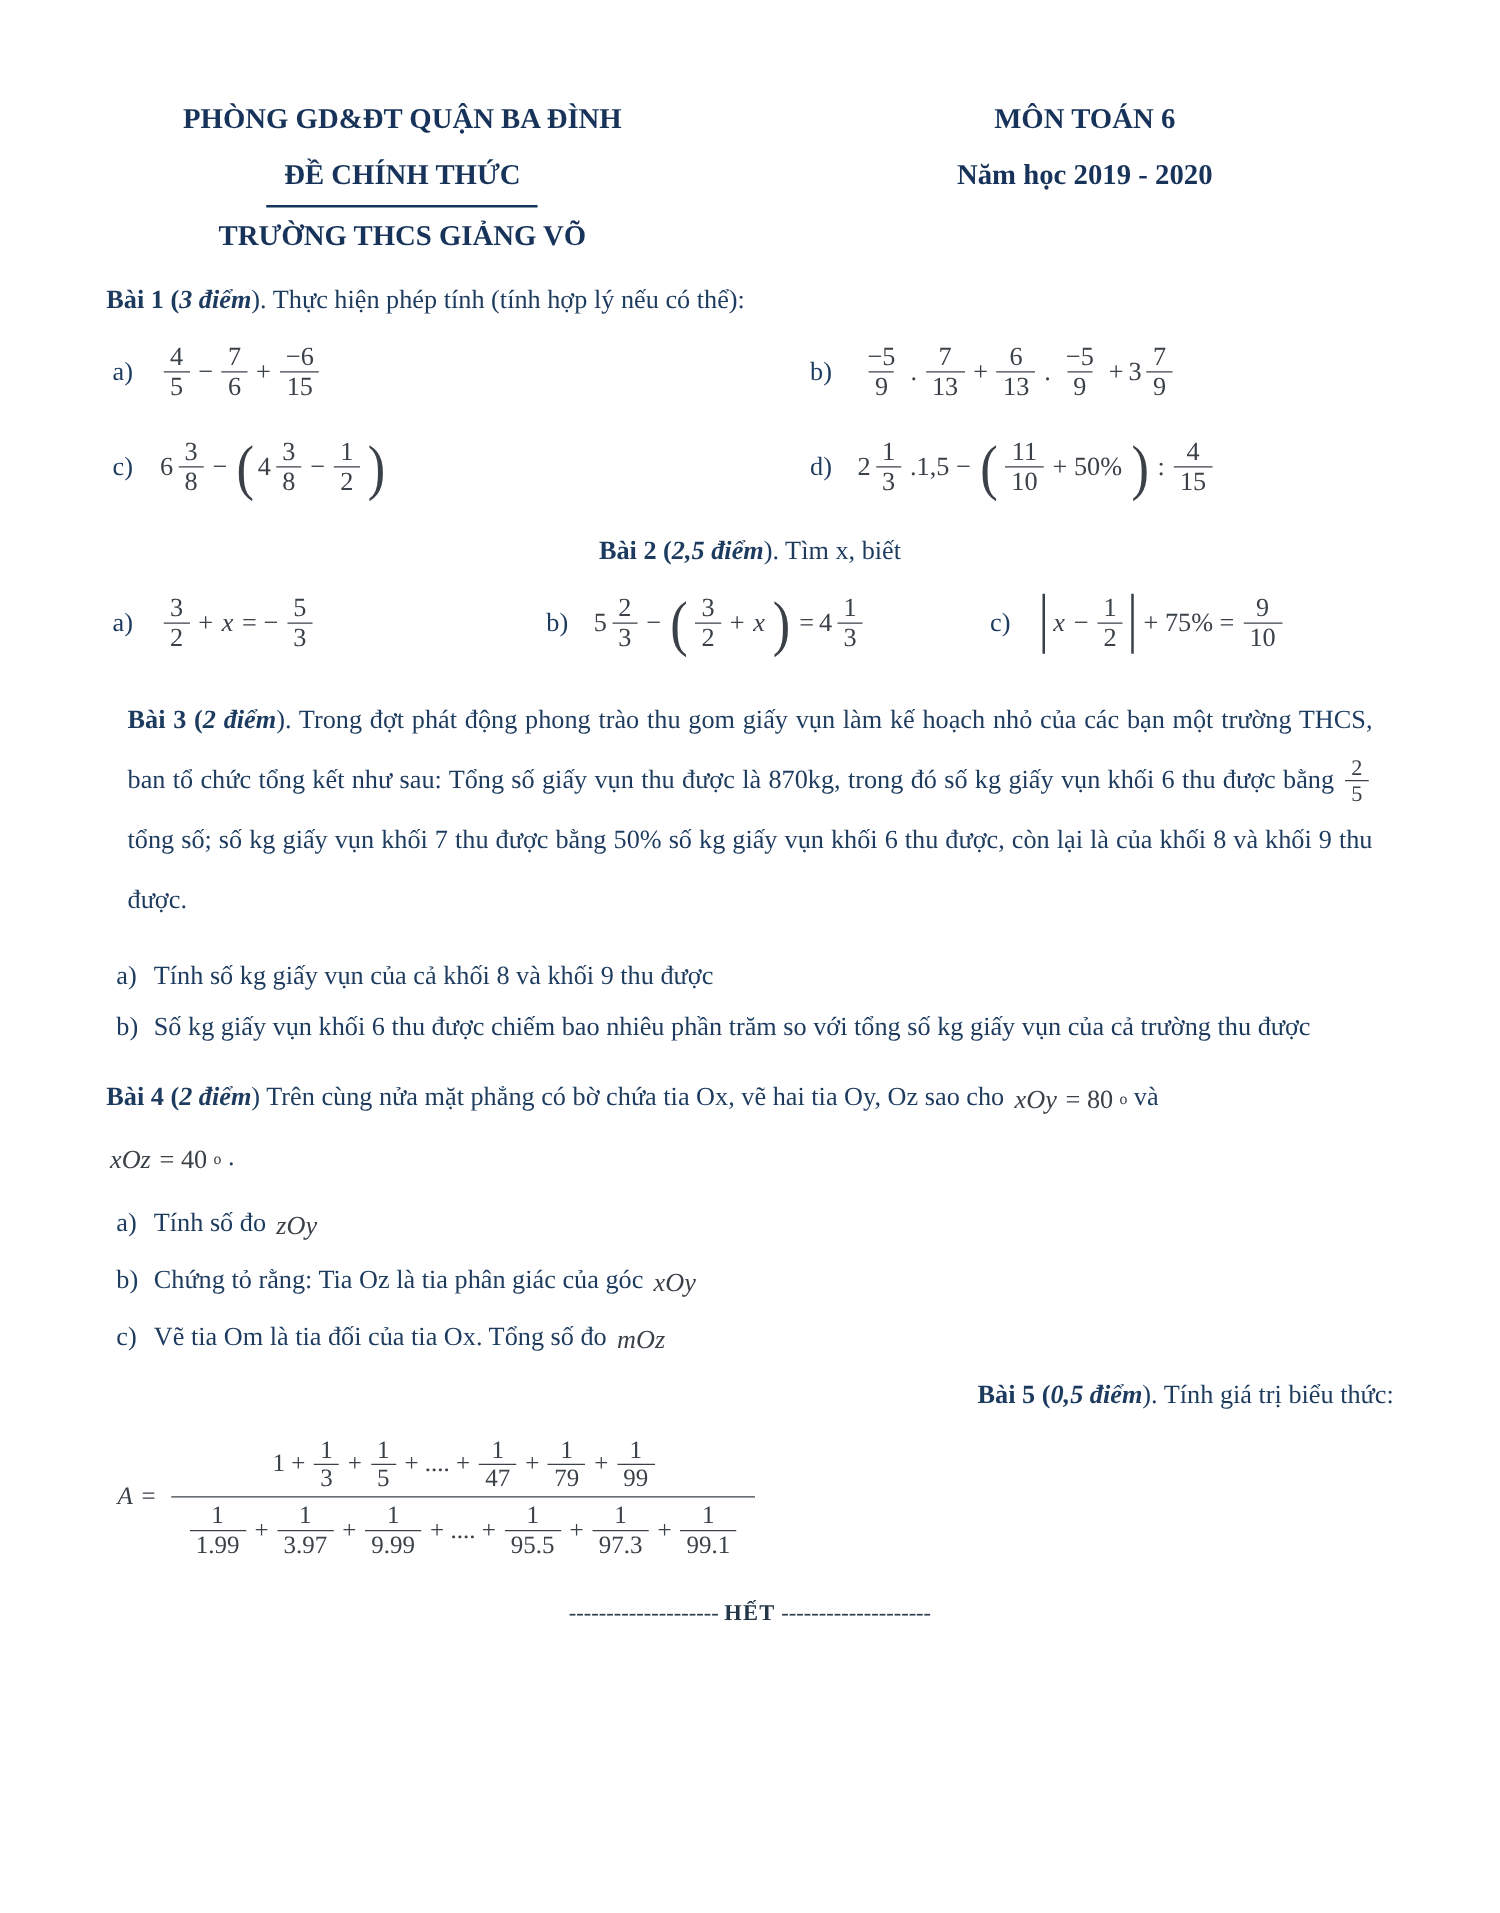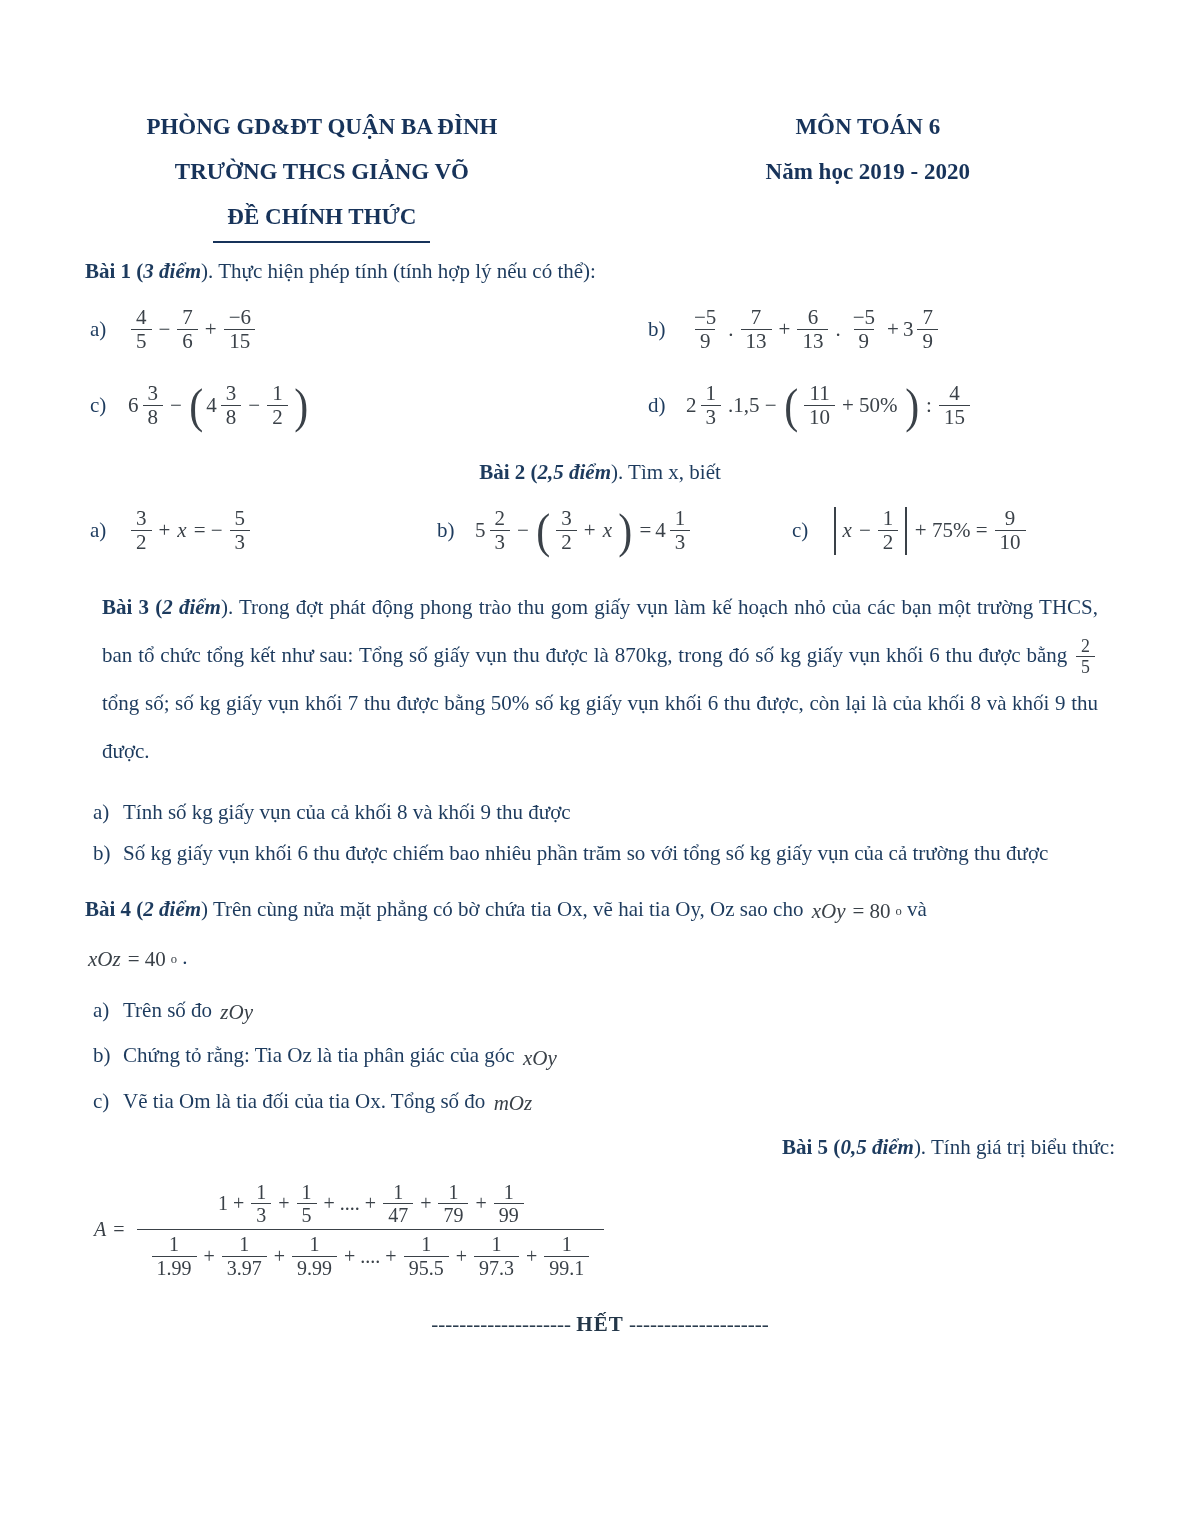--- a/index.html
+++ b/index.html
@@ -4,21 +4,21 @@
 <style>
   :root{
     --ink:#1d3b5e;          
     --head:#17335a;         
     --math:#3a4148;         
     --paper:#ffffff;
   }
   html,body{margin:0;padding:0;background:#e9e9e9;}
   .page{
     width:1200px;height:1530px;background:var(--paper);
-    box-sizing:border-box;padding:104px 85px 0 85px;
+    box-sizing:border-box;padding:72px 85px 0 85px;
     font-family:"Liberation Serif",serif;color:var(--ink);
     font-size:21px;overflow:hidden;position:relative;margin:0 auto;
   }
 
   
   .hdr{display:flex;justify-content:space-between;align-items:flex-start;}
   .hdr-col{text-align:center;font-weight:bold;font-size:23px;color:var(--head);}
   .hdr-left{width:46%;}
   .hdr-right{width:48%;}
   .hdr-line{line-height:45px;white-space:nowrap;}
@@ -64,33 +64,33 @@
   .list-item{display:flex;line-height:41px;}
   .li-label{width:30px;margin-left:8px;flex:none;color:var(--ink);}
   .li-text{flex:1;}
   .p4-list .list-item{line-height:30px;margin:13px 0;}
 
   
   .formula-wrap{margin:14px 0 0 6px;}
   .formula{font-size:20px;}
 
   
-  .end-line{margin:30px 0 0 0;text-align:center;color:#2a3c4e;font-size:21px;}
+  .end-line{margin:30px 0 0 0;text-align:center;color:#2a3c4e;font-size:18px;}
   .end-label{font-weight:bold;color:#233648;letter-spacing:1px;}
 </style>
 </head>
 <body>
 
 <div class="page">
 
   <div class="hdr">
     <div class="hdr-col hdr-left">
       <div class="hdr-line">PHÒNG GD&amp;ĐT QUẬN BA ĐÌNH</div>
+      <div class="hdr-line"><span class="underlined">ĐỀ CHÍNH THỨC</span></div>
       <div class="hdr-line">TRƯỜNG THCS GIẢNG VÕ</div>
-      <div class="hdr-line"><span class="underlined">ĐỀ CHÍNH THỨC</span></div>
     </div>
     <div class="hdr-col hdr-right">
       <div class="hdr-line">MÔN TOÁN 6</div>
       <div class="hdr-line">Năm học 2019 - 2020</div>
     </div>
   </div>
 
   <p class="prob-head" style="margin-top:12px;">
     <span class="ph-b">Bài 1 (</span><span class="ph-bi">3 điểm</span><span>). Thực hiện phép tính (tính hợp lý nếu có thể):</span>
   </p>
@@ -296,21 +296,21 @@
       </span><span> và</span><br>
     <span class="math inline">
         <span class="mvar">xOz</span>
         <span class="mtxt">= 40</span>
         <sup class="msup">o</sup>
       </span><span> .</span>
   </p>
   <div class="list p4-list">
     <div class="list-item">
       <span class="li-label">a)</span>
-      <span class="li-text"><span>Trên số đo </span><span class="math inline">
+      <span class="li-text"><span>Tính số đo </span><span class="math inline">
             <span class="mvar">zOy</span>
           </span></span>
     </div>
     <div class="list-item">
       <span class="li-label">b)</span>
       <span class="li-text"><span>Chứng tỏ rằng: Tia Oz là tia phân giác của góc </span><span class="math inline">
             <span class="mvar">xOy</span>
           </span></span>
     </div>
     <div class="list-item">

